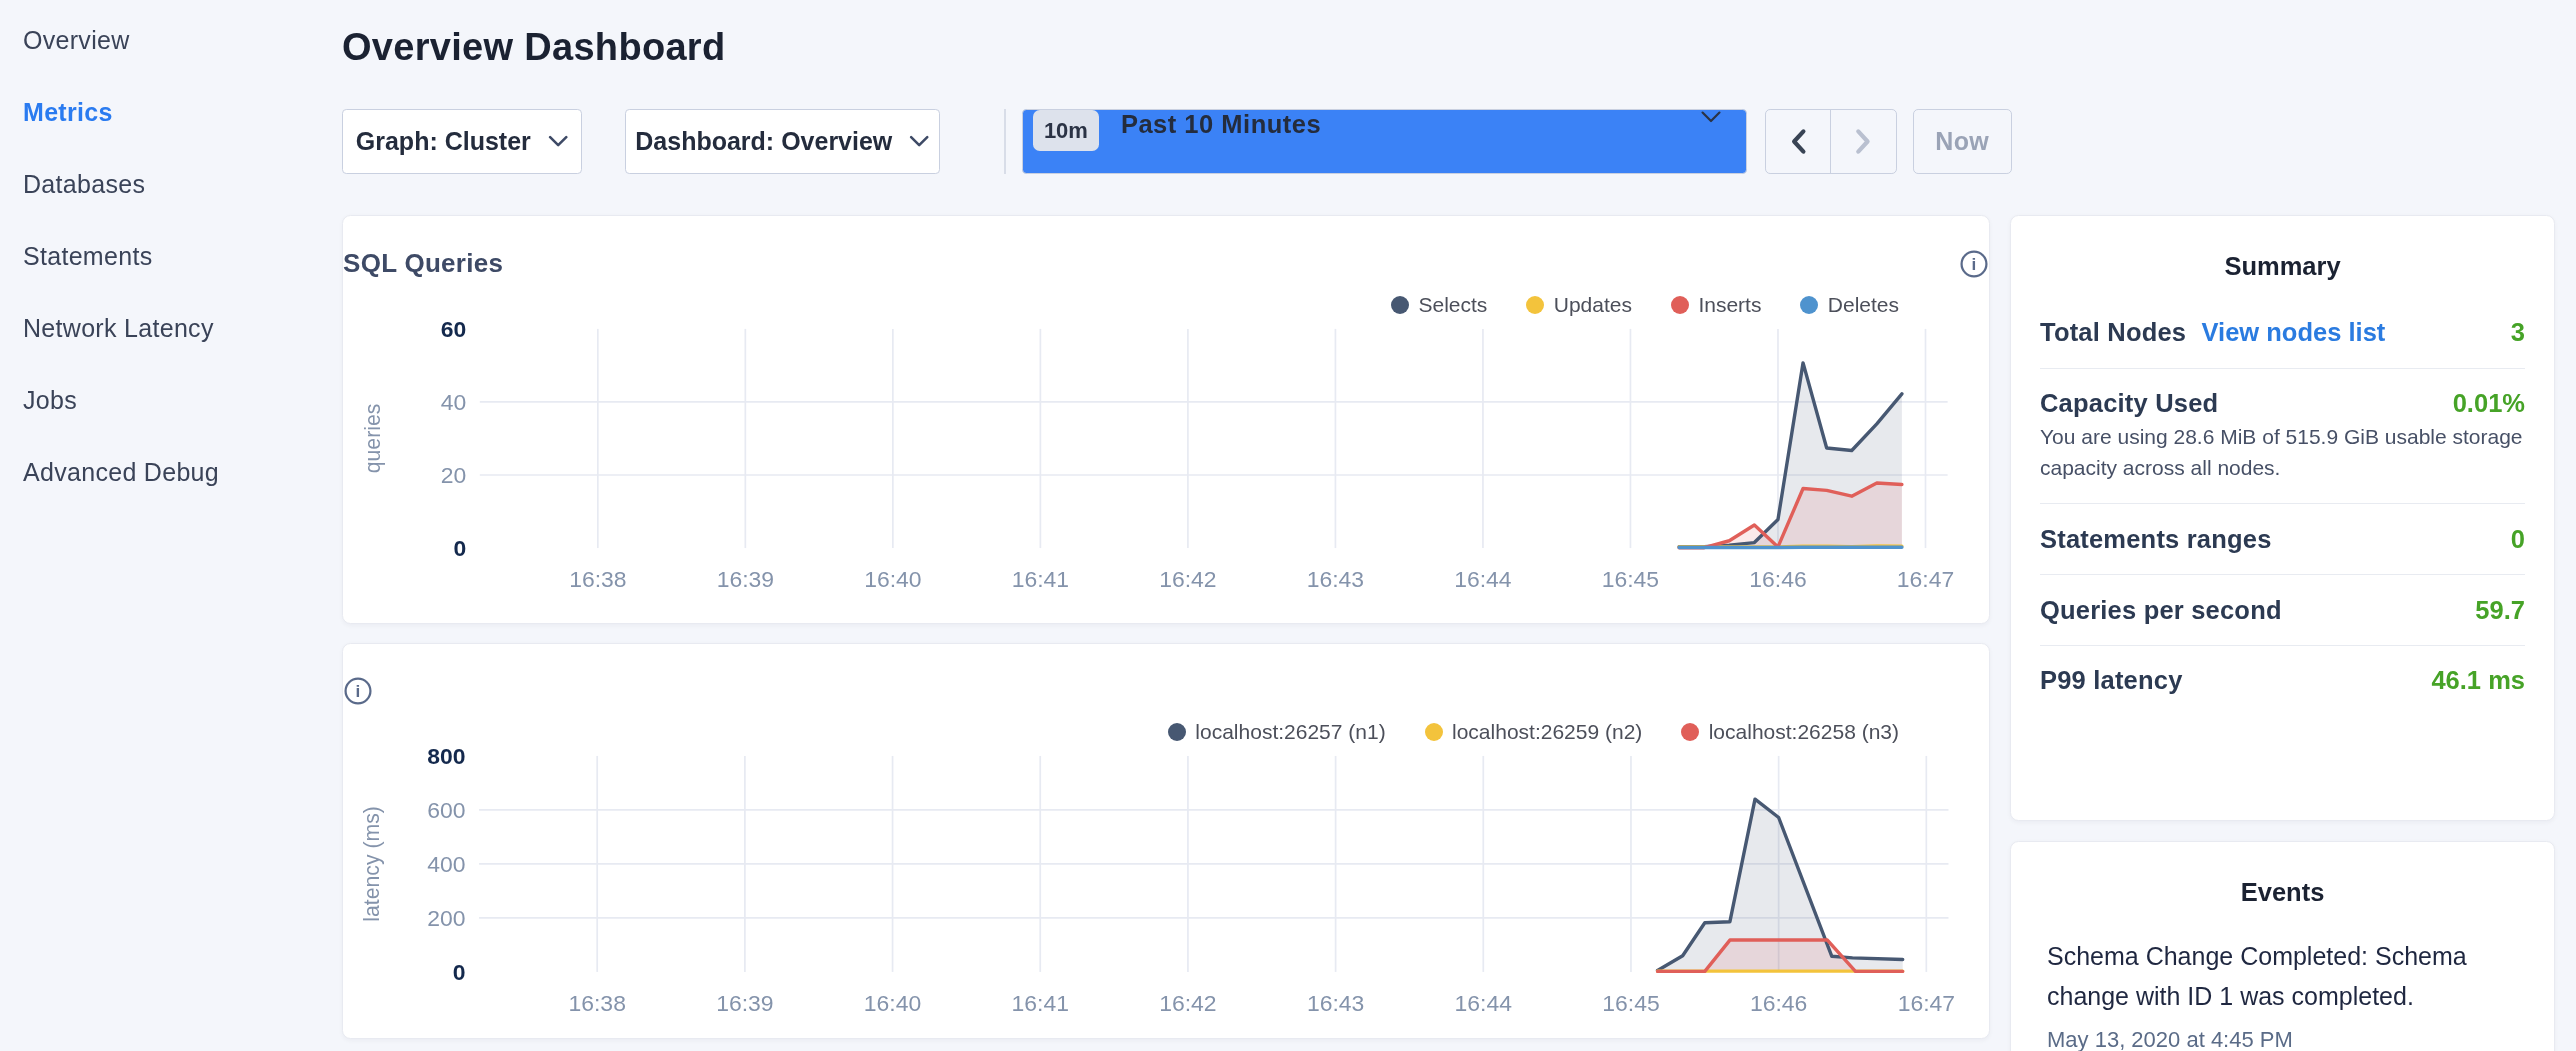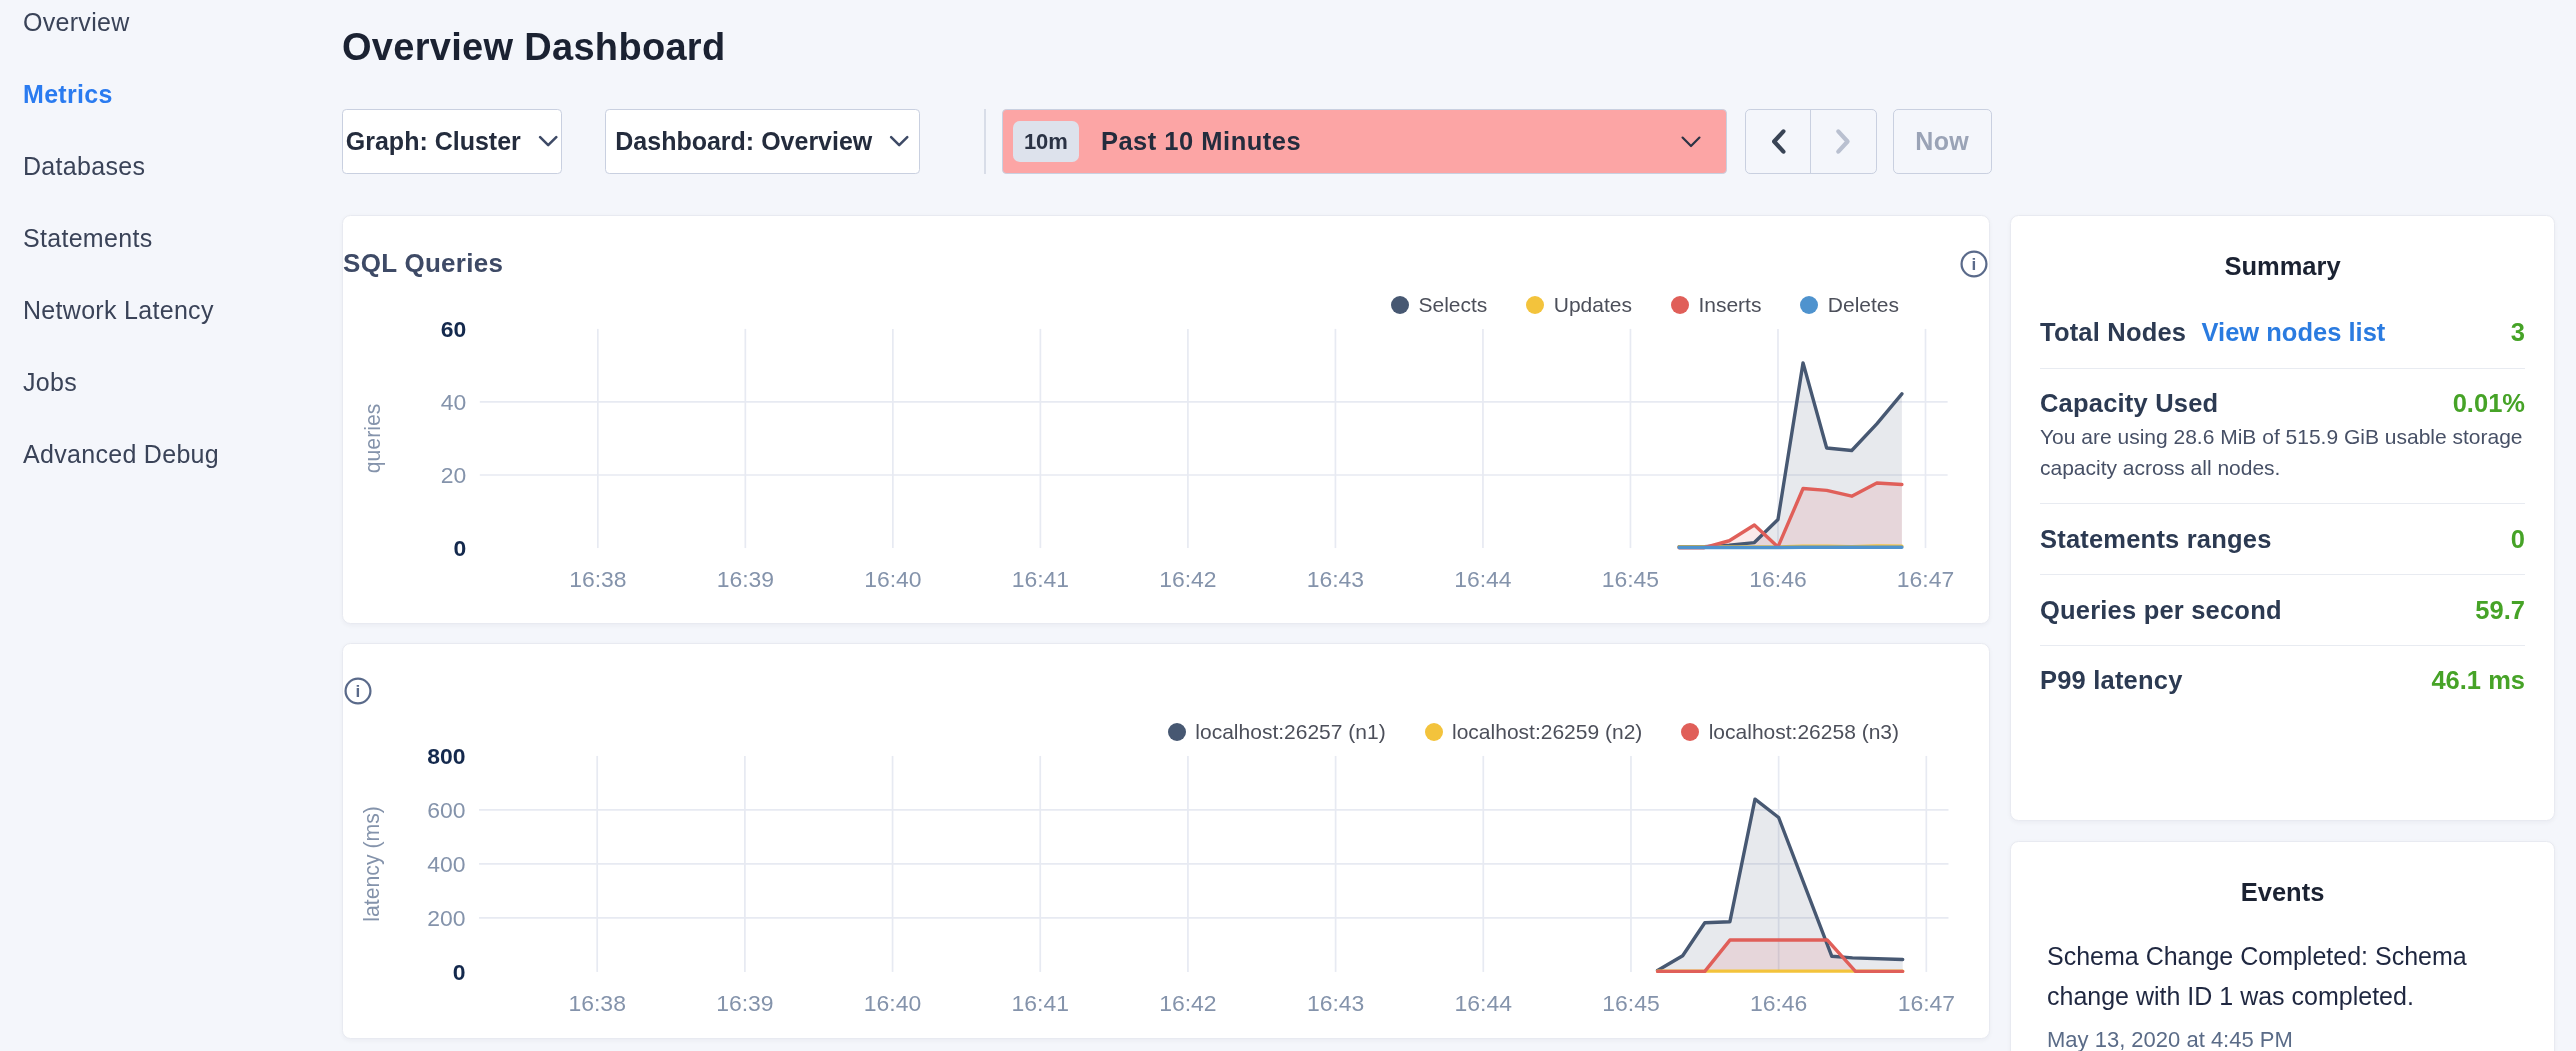--- a/index.html
+++ b/index.html
@@ -5,44 +5,44 @@
   * { box-sizing: border-box; margin: 0; padding: 0; }
   html, body { width: 2576px; height: 1051px; overflow: hidden; }
   body {
     background: #f4f6fb;
     font-family: "Liberation Sans", sans-serif;
     color: #242c3d;
     position: relative;
   }
 
   
-  .sidebar { position: absolute; left: 0; top: 0; width: 342px; padding: 8px 0 0 23px; }
+  .sidebar { position: absolute; left: 0; top: 0; width: 342px; padding: 26px 0 0 23px; }
   .nav-item {
     font-size: 25px; color: #3a4358; margin-bottom: 43px; cursor: pointer;
     letter-spacing: 0.3px;
   }
   .nav-item.active { color: #2a7bf0; font-weight: bold; }
 
   
   .main { position: absolute; left: 342px; top: 0; width: 1648px; height: 1051px; }
   .page-title { font-size: 38px; font-weight: bold; color: #1b2232; margin-top: 25.5px; letter-spacing: 0.3px; }
 
   .controls { position: absolute; top: 109px; left: 0; height: 65px; display: flex; align-items: stretch; }
   .dd {
     background: #fff; border: 1.7px solid #c9d0e0; border-radius: 4.3px;
     display: flex; align-items: center; justify-content: center; gap: 17px;
     font-weight: bold; font-size: 25px; color: #242c3d; cursor: pointer;
     font-family: inherit;
   }
-  .dd-graph { width: 220px; margin-right: 43px; }
+  .dd-graph { width: 240px; margin-right: 43px; }
   .dd-dashboard { width: 315px; }
   .vdiv { width: 1.7px; background: #d8dde8; margin: 0 16px 0 64px; }
   .timebox {
-    background: #fca5a5; border: 1.7px solid #c9d0e0; border-radius: 4.3px; width: 725px;
-    display: flex; align-items: center; padding: 0 24px 0 10.2px; gap: 22px; cursor: pointer;
+    background: #3b82f6; border: 1.7px solid #c9d0e0; border-radius: 4.3px; width: 725px;
+    display: flex; align-items: flex-start; padding: 0 24px 0 10.2px; gap: 22px; cursor: pointer;
   }
   .badge {
     background: #dde2ec; border-radius: 6.8px; font-weight: bold; font-size: 22px;
     padding: 7.7px 11px; color: #2b3345;
   }
   .time-label { font-weight: bold; font-size: 25.5px; flex: 1; letter-spacing: 0.5px; }
   .arrow-group {
     display: flex; border: 1.7px solid #c9d0e0; border-radius: 5.1px; width: 132px; margin: 0 16px 0 18px;
     background: transparent; overflow: hidden;
   }

